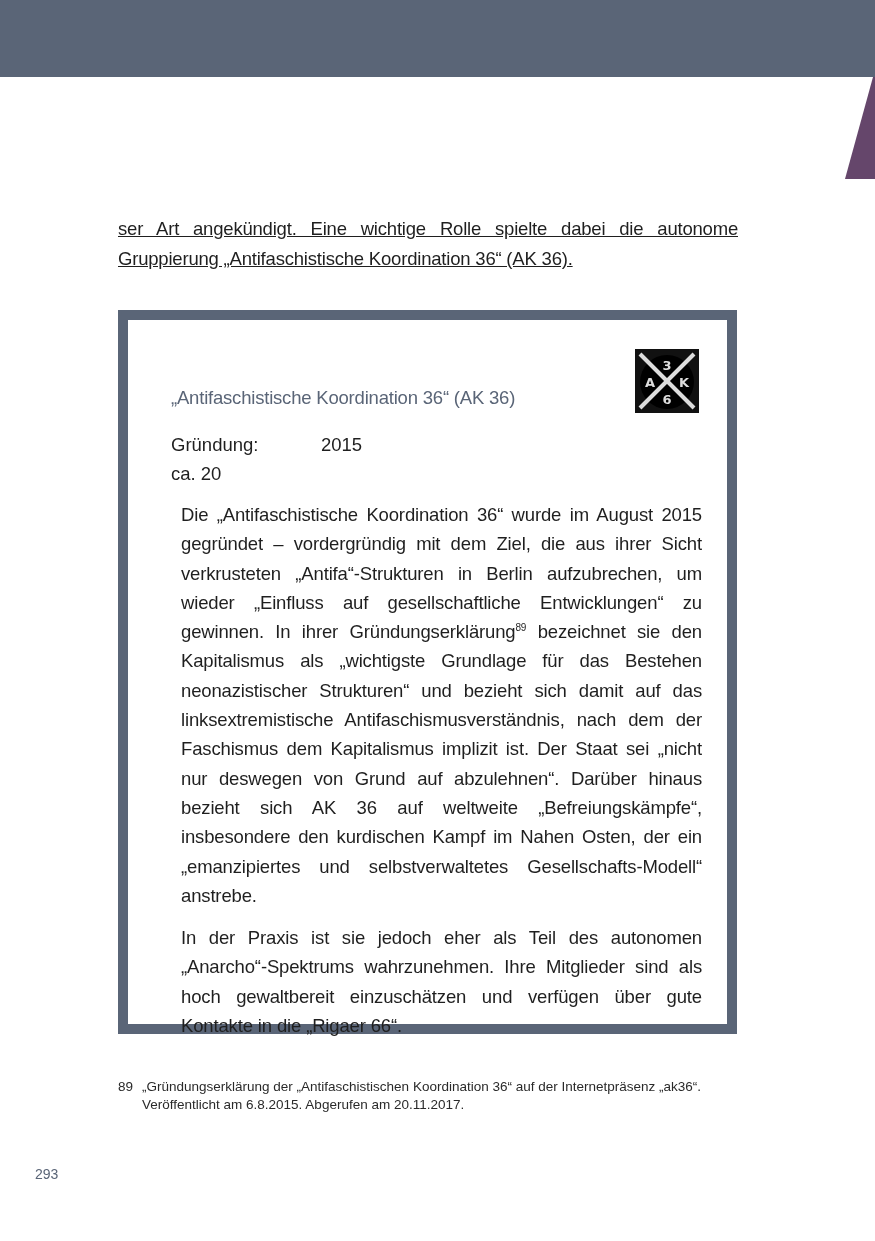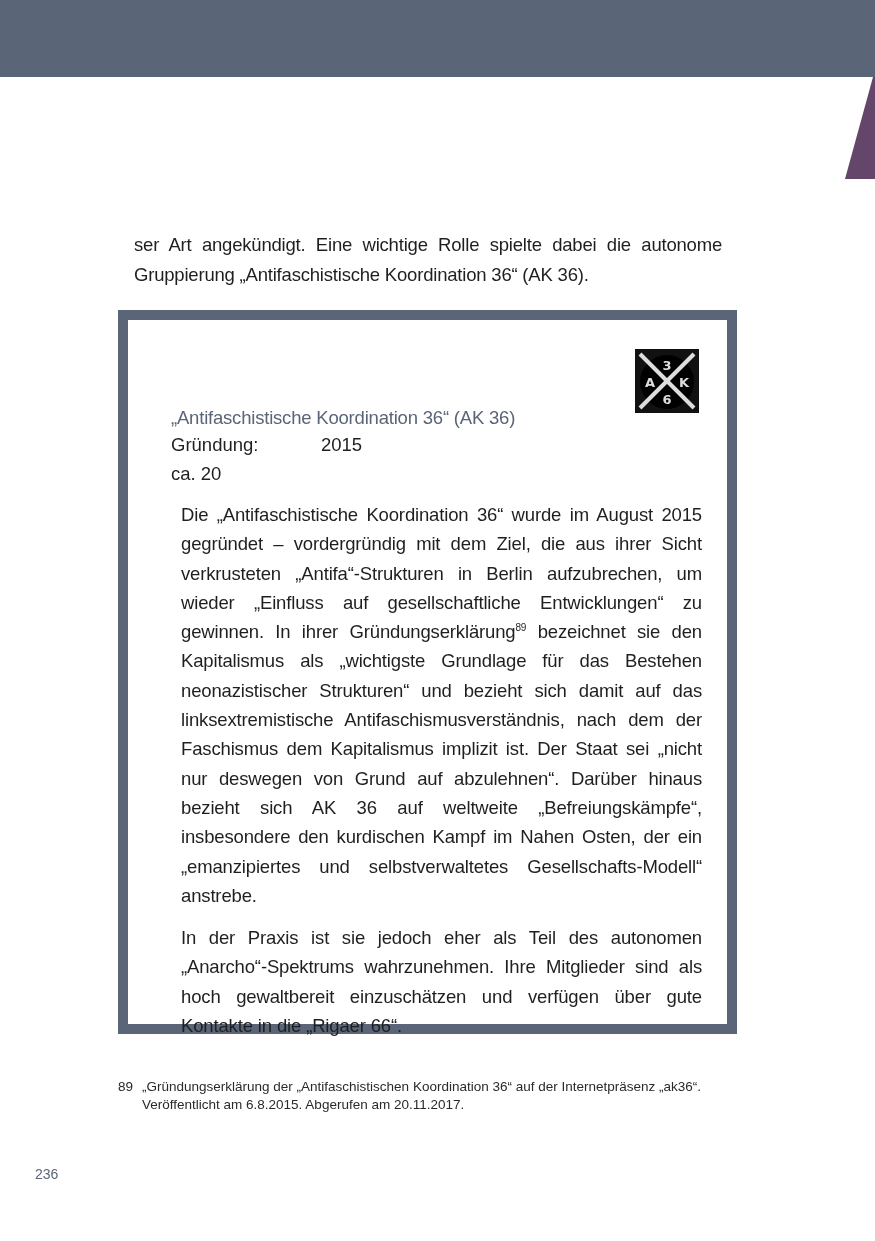--- a/index.html
+++ b/index.html
@@ -14,28 +14,28 @@
     background: #5a6577;
   }
   .corner-tab {
     position: absolute; left: 840px; top: 77px; width: 35px; height: 102px;
   }
   .intro {
     position: absolute; left: 118px; top: 214px; width: 620px;
     font-size: 18.5px; line-height: 30px; letter-spacing: -0.2px;
     text-align: justify;
   }
-  .intro p { margin: 16px; }
+  .intro p { margin: 0; text-decoration: underline; }
   .infobox {
     position: absolute; left: 118px; top: 310px; width: 599px; height: 704px;
     border: 10px solid #5a6577; background: #fff;
   }
   .box-title {
     position: absolute; left: 43px; top: 67px;
-    font-size: 18.5px; color: #5a6577; letter-spacing: -0.2px; margin-top: 20px;
+    font-size: 18.5px; color: #5a6577; letter-spacing: -0.2px;
   }
   .logo {
     position: absolute; left: 507px; top: 29px; width: 64px; height: 64px;
   }
   .facts { position: absolute; left: 43px; top: 110px; font-size: 18.5px; line-height: 29px; }
   .fact-row { display: flex; align-items: flex-end; }
   .fact-label { width: 150px; }
   .box-body {
     position: absolute; left: 43px; top: 180px; width: 531px;
     font-size: 18.5px; line-height: 29.3px; text-align: justify; letter-spacing: -0.15px;
@@ -98,13 +98,13 @@
 <div class="footnote">
   <div class="fn-row">
     <span class="fn-num">89</span>
     <span>
       <span>„Gründungserklärung der „Antifaschistischen Koordination 36“ auf der Internetpräsenz „ak36“.</span><br>
       <span>Veröffentlicht am 6.8.2015. Abgerufen am 20.11.2017.</span>
     </span>
   </div>
 </div>
 
-<div class="page-number">236</div>
+<div class="page-number">293</div>
 
 </body></html>

